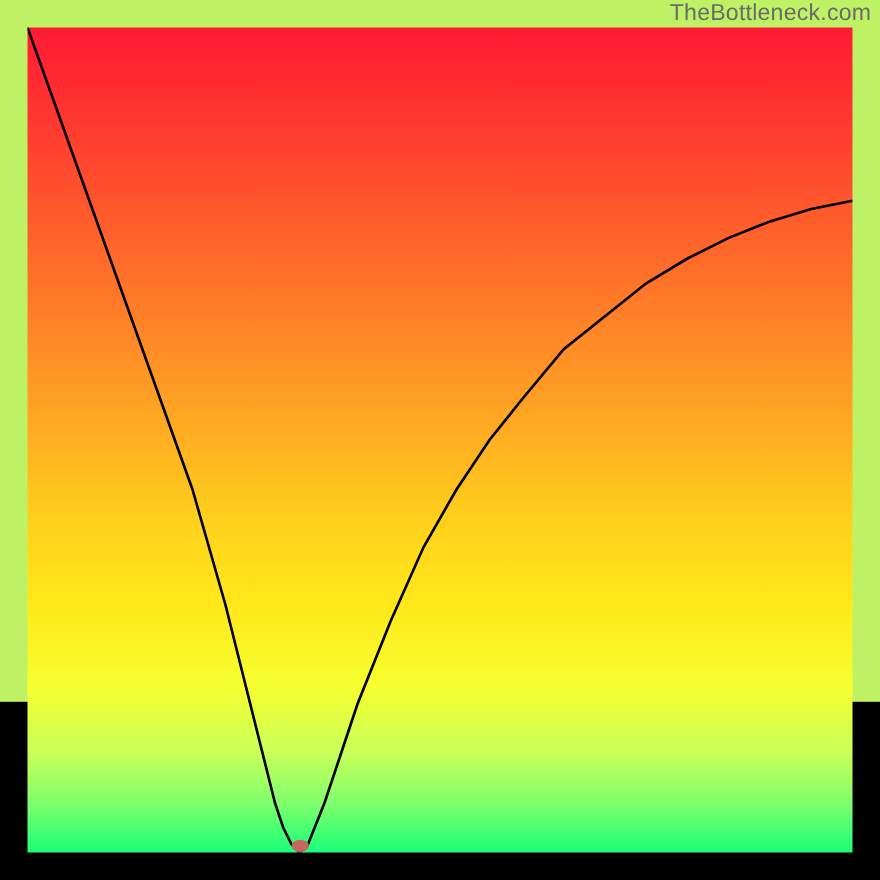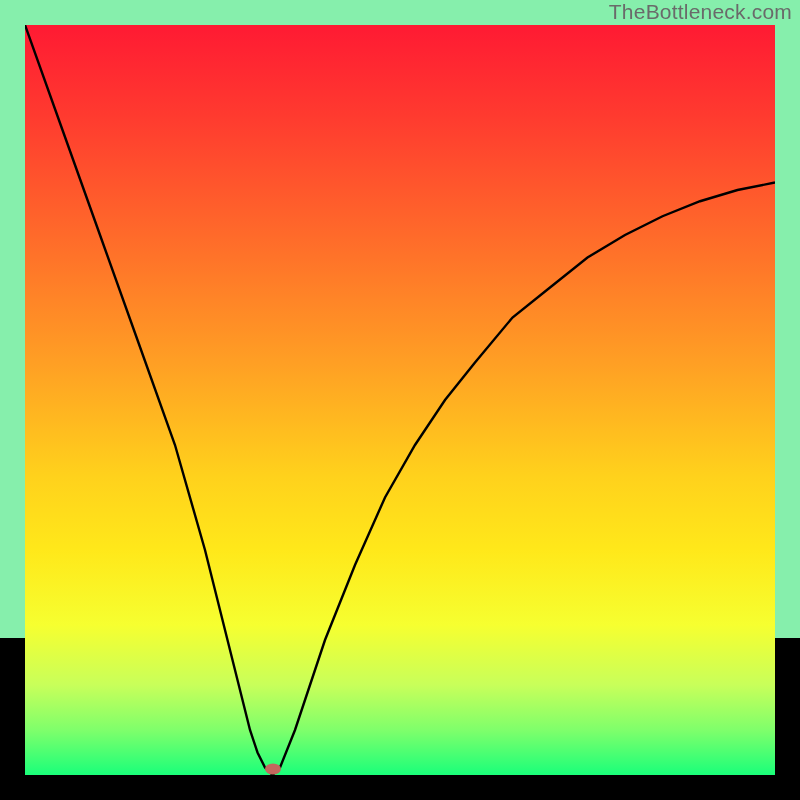--- a/index.html
+++ b/index.html
@@ -8,21 +8,21 @@
     width: 800px;
     height: 800px;
     background: #000;
     overflow: hidden;
     font-family: Arial, Helvetica, sans-serif;
   }
   .frame {
     position: relative;
     width: 800px;
     height: 638px;
-    background: #86efac;
+    background: #bef264;
   }
   .plot-area {
     position: absolute;
     left: 25px;
     top: 25px;
     width: 750px;
     height: 750px;
     
     background: linear-gradient(
       to bottom,

